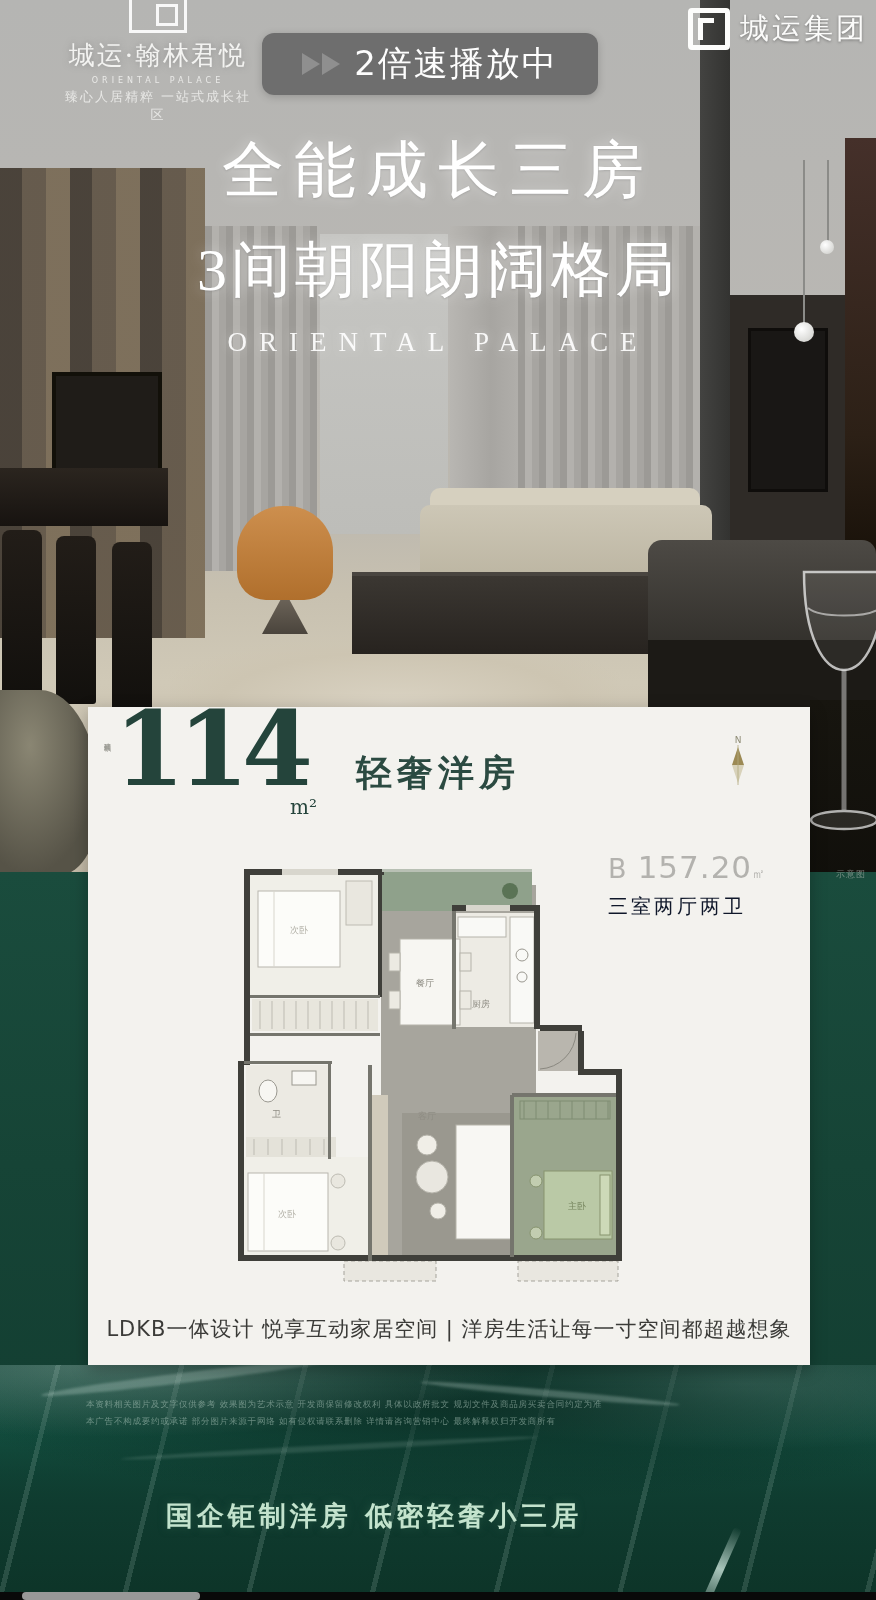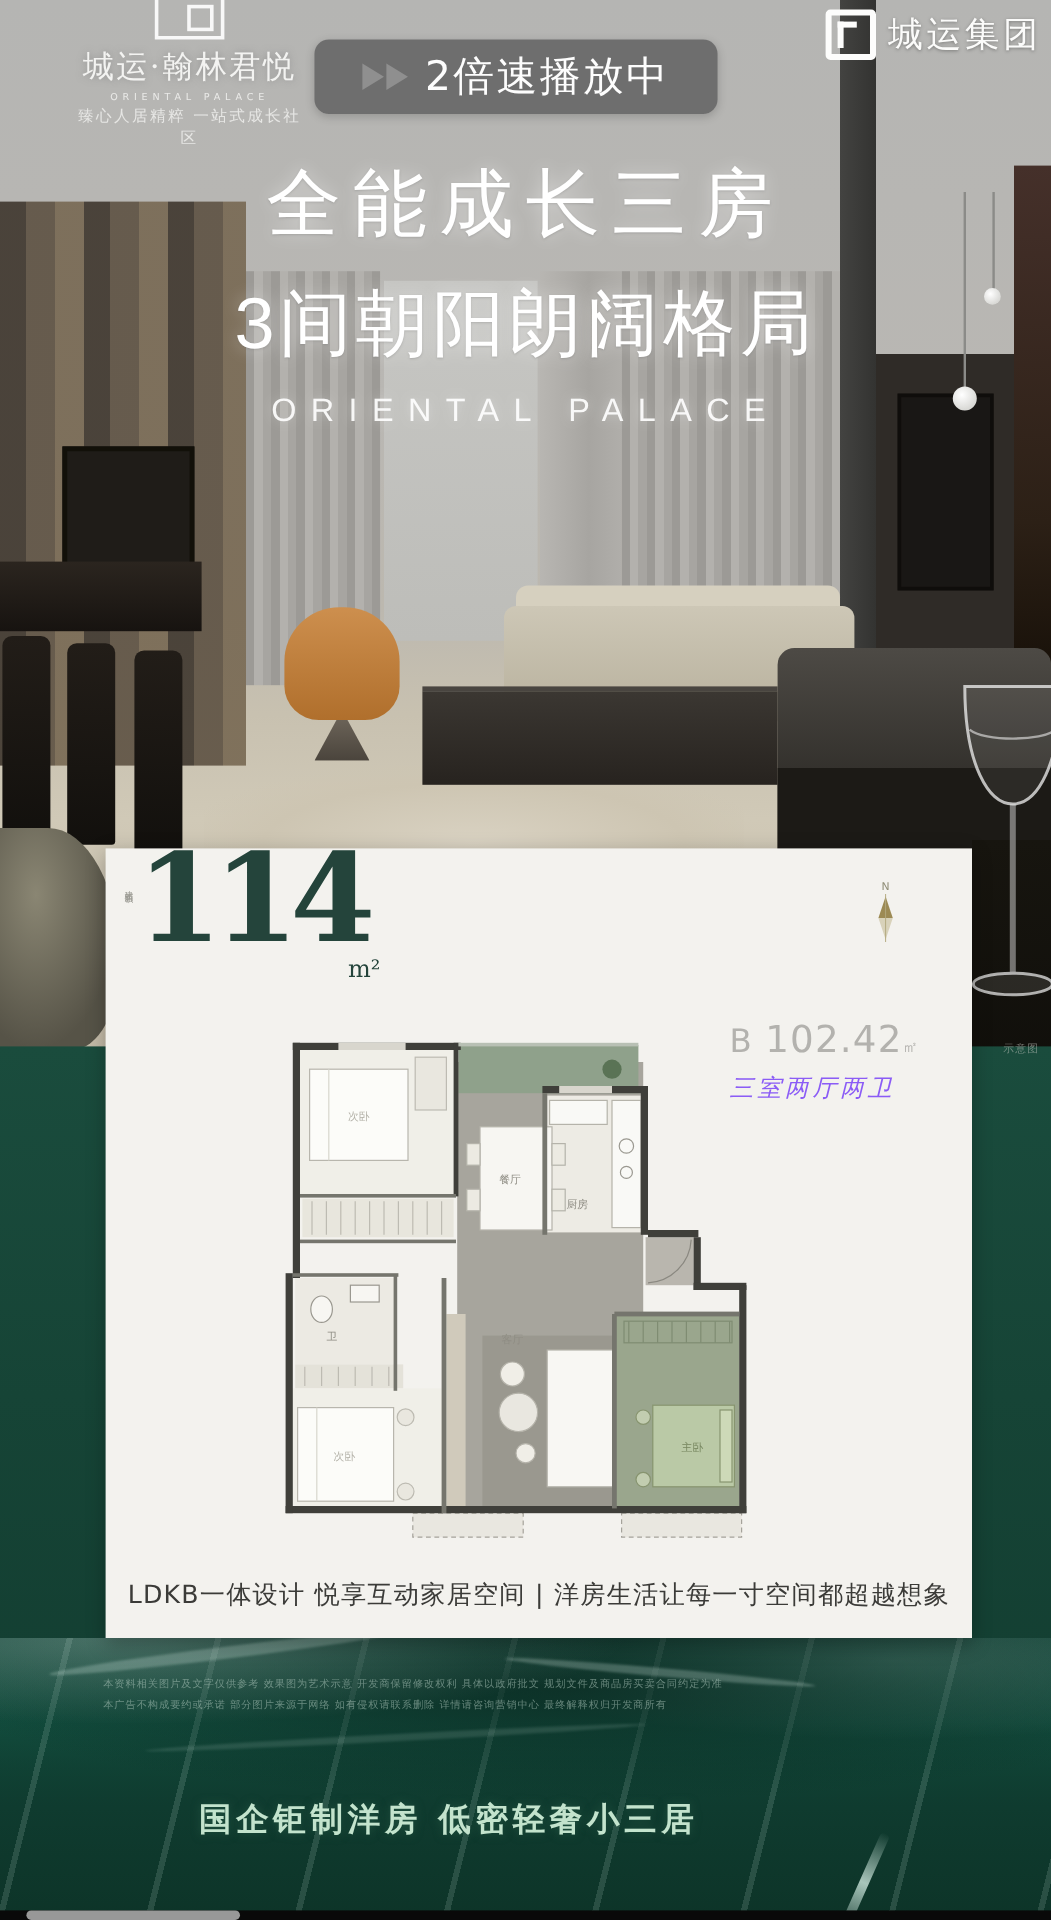--- a/index.html
+++ b/index.html
@@ -54,21 +54,21 @@
   .group-icon .bar2{position:absolute;left:10px;top:10px;width:5px;height:22px;background:#fdfdfc;}
   .group-text{color:#fbfbfa;font-size:29px;letter-spacing:3px;font-family:"DejaVu Serif","Liberation Serif",serif;text-shadow:0 1px 3px rgba(0,0,0,.35);}
 
   #speed-pill{left:262px;top:33px;width:336px;height:62px;background:rgba(104,104,104,.92);
     border-radius:12px;display:flex;align-items:center;justify-content:center;gap:14px;box-shadow:0 2px 8px rgba(0,0,0,.18);}
   .ff-icon{display:flex;gap:2px;}
   .ff-icon span{width:0;height:0;border-top:11px solid transparent;border-bottom:11px solid transparent;border-left:18px solid #8f8f8f;}
   #speed-text{color:#fdfdfd;font-size:34px;letter-spacing:2px;}
 
   #hero{left:0;top:128px;width:876px;text-align:center;color:#ffffff;
-    font-family:Liberation Sans, sans-serif;}
+    font-family:Liberation Serif, serif;}
   .hero-l1{font-size:62px;letter-spacing:10px;text-shadow:0 0 14px rgba(255,255,255,.45),0 1px 2px rgba(90,90,90,.3);}
   .hero-l2{font-size:60px;letter-spacing:4px;margin-top:18px;text-shadow:0 0 14px rgba(255,255,255,.45),0 1px 2px rgba(90,90,90,.3);}
   .hero-en{font-size:27px;letter-spacing:12px;margin-top:16px;opacity:.92;text-shadow:0 0 10px rgba(255,255,255,.4);}
 
   
   #green-bg{left:0;top:872px;width:876px;height:728px;
     background:linear-gradient(180deg,#1a4c3d 0%,#164436 40%,#113b2f 100%);}
   #marble{left:0;top:1365px;width:876px;height:235px;
     background:
       radial-gradient(140% 90% at 12% 0%,rgba(225,244,238,.28) 0%,rgba(225,244,238,0) 34%),
@@ -95,21 +95,21 @@
   #area-side-label{left:14px;top:30px;writing-mode:vertical-rl;font-size:7px;color:#9a9a93;letter-spacing:1px;}
   #area-value{left:26px;top:-14px;font-family:"DejaVu Serif","Liberation Serif",serif;font-size:102px;font-weight:600;color:#24443b;letter-spacing:-7px;line-height:1.1;}
   #area-unit{left:202px;top:88px;font-size:20px;color:#24443b;font-family:"DejaVu Serif","Liberation Serif",serif;}
   #product-type{left:268px;top:42px;font-size:36px;font-weight:bold;color:#2b4a41;letter-spacing:5px;}
   #compass{left:636px;top:28px;width:28px;height:62px;}
   #compass .n{position:absolute;left:0;top:0;width:28px;text-align:center;font-size:9px;color:#8f8d76;}
   #unit-line1{left:520px;top:142px;color:#b3b2ae;}
   #unit-line1 .code{font-size:27px;letter-spacing:6px;}
   #unit-line1 .num{font-size:31px;letter-spacing:1px;}
   #unit-line1 .un{font-size:13px;}
-  #unit-line2{left:520px;top:186px;font-size:20px;color:#8b5cf6;letter-spacing:3px;font-style:italic;}
+  #unit-line2{left:520px;top:186px;font-size:20px;color:#0f172a;letter-spacing:3px;}
   #floorplan{left:138px;top:148px;width:424px;height:438px;}
   #card-tagline{left:0;top:608px;width:722px;text-align:center;font-size:21px;color:#3b3b38;letter-spacing:1px;}
   .fp-label{font-size:9px;fill:#8f8d84;font-family:"DejaVu Sans","Liberation Sans",sans-serif;}
   .fp-label-onbed{font-size:9px;fill:#b2b0a7;font-family:"DejaVu Sans","Liberation Sans",sans-serif;}
   .fp-label-master{font-size:9px;fill:#76855e;font-family:"DejaVu Sans","Liberation Sans",sans-serif;}
 </style>
 </head>
 <body>
 
 <div id="page">
@@ -188,33 +188,34 @@
   <div id="hero" class="abs">
     <div class="hero-l1">全能成长三房</div>
     <div class="hero-l2">3间朝阳朗阔格局</div>
     <div class="hero-en">ORIENTAL PALACE</div>
   </div>
 
   <div id="card" class="abs">
     <div id="area-side-label" class="abs">建筑面积</div>
     <div id="area-value" class="abs">114</div>
     <div id="area-unit" class="abs">m²</div>
+    <div id="product-type" class="abs">轻奢洋房</div>
 
     <div id="compass" class="abs">
       <div class="n">N</div>
       <svg width="28" height="62" viewBox="0 0 28 62">
         <polygon points="14,12 20,30 14,30 8,30" fill="#9c8a54"></polygon>
         <polygon points="14,48 20,30 14,30 8,30" fill="#d8d2ba"></polygon>
         <line x1="14" y1="10" x2="14" y2="50" stroke="#b3a97e" stroke-width="0.8"></line>
       </svg>
     </div>
 
     <div id="unit-line1" class="abs">
       <span class="code">B</span>
-      <span class="num">102.42</span><span class="un">㎡</span>
+      <span class="num">157.20</span><span class="un">㎡</span>
     </div>
     <div id="unit-line2" class="abs">三室两厅两卫</div>
 
     <svg id="floorplan" class="abs" viewBox="0 0 424 438">
 
       <rect x="155" y="30" width="155" height="375" fill="#a7a59d"></rect>
       <rect x="156" y="16" width="150" height="40" fill="#8fa18b"></rect>
       <circle cx="284" cy="36" r="8" fill="#5a7355"></circle>
       <rect x="24" y="20" width="128" height="120" fill="#f0efe8"></rect>
       <rect x="26" y="144" width="126" height="32" fill="#e8e6dd"></rect>

